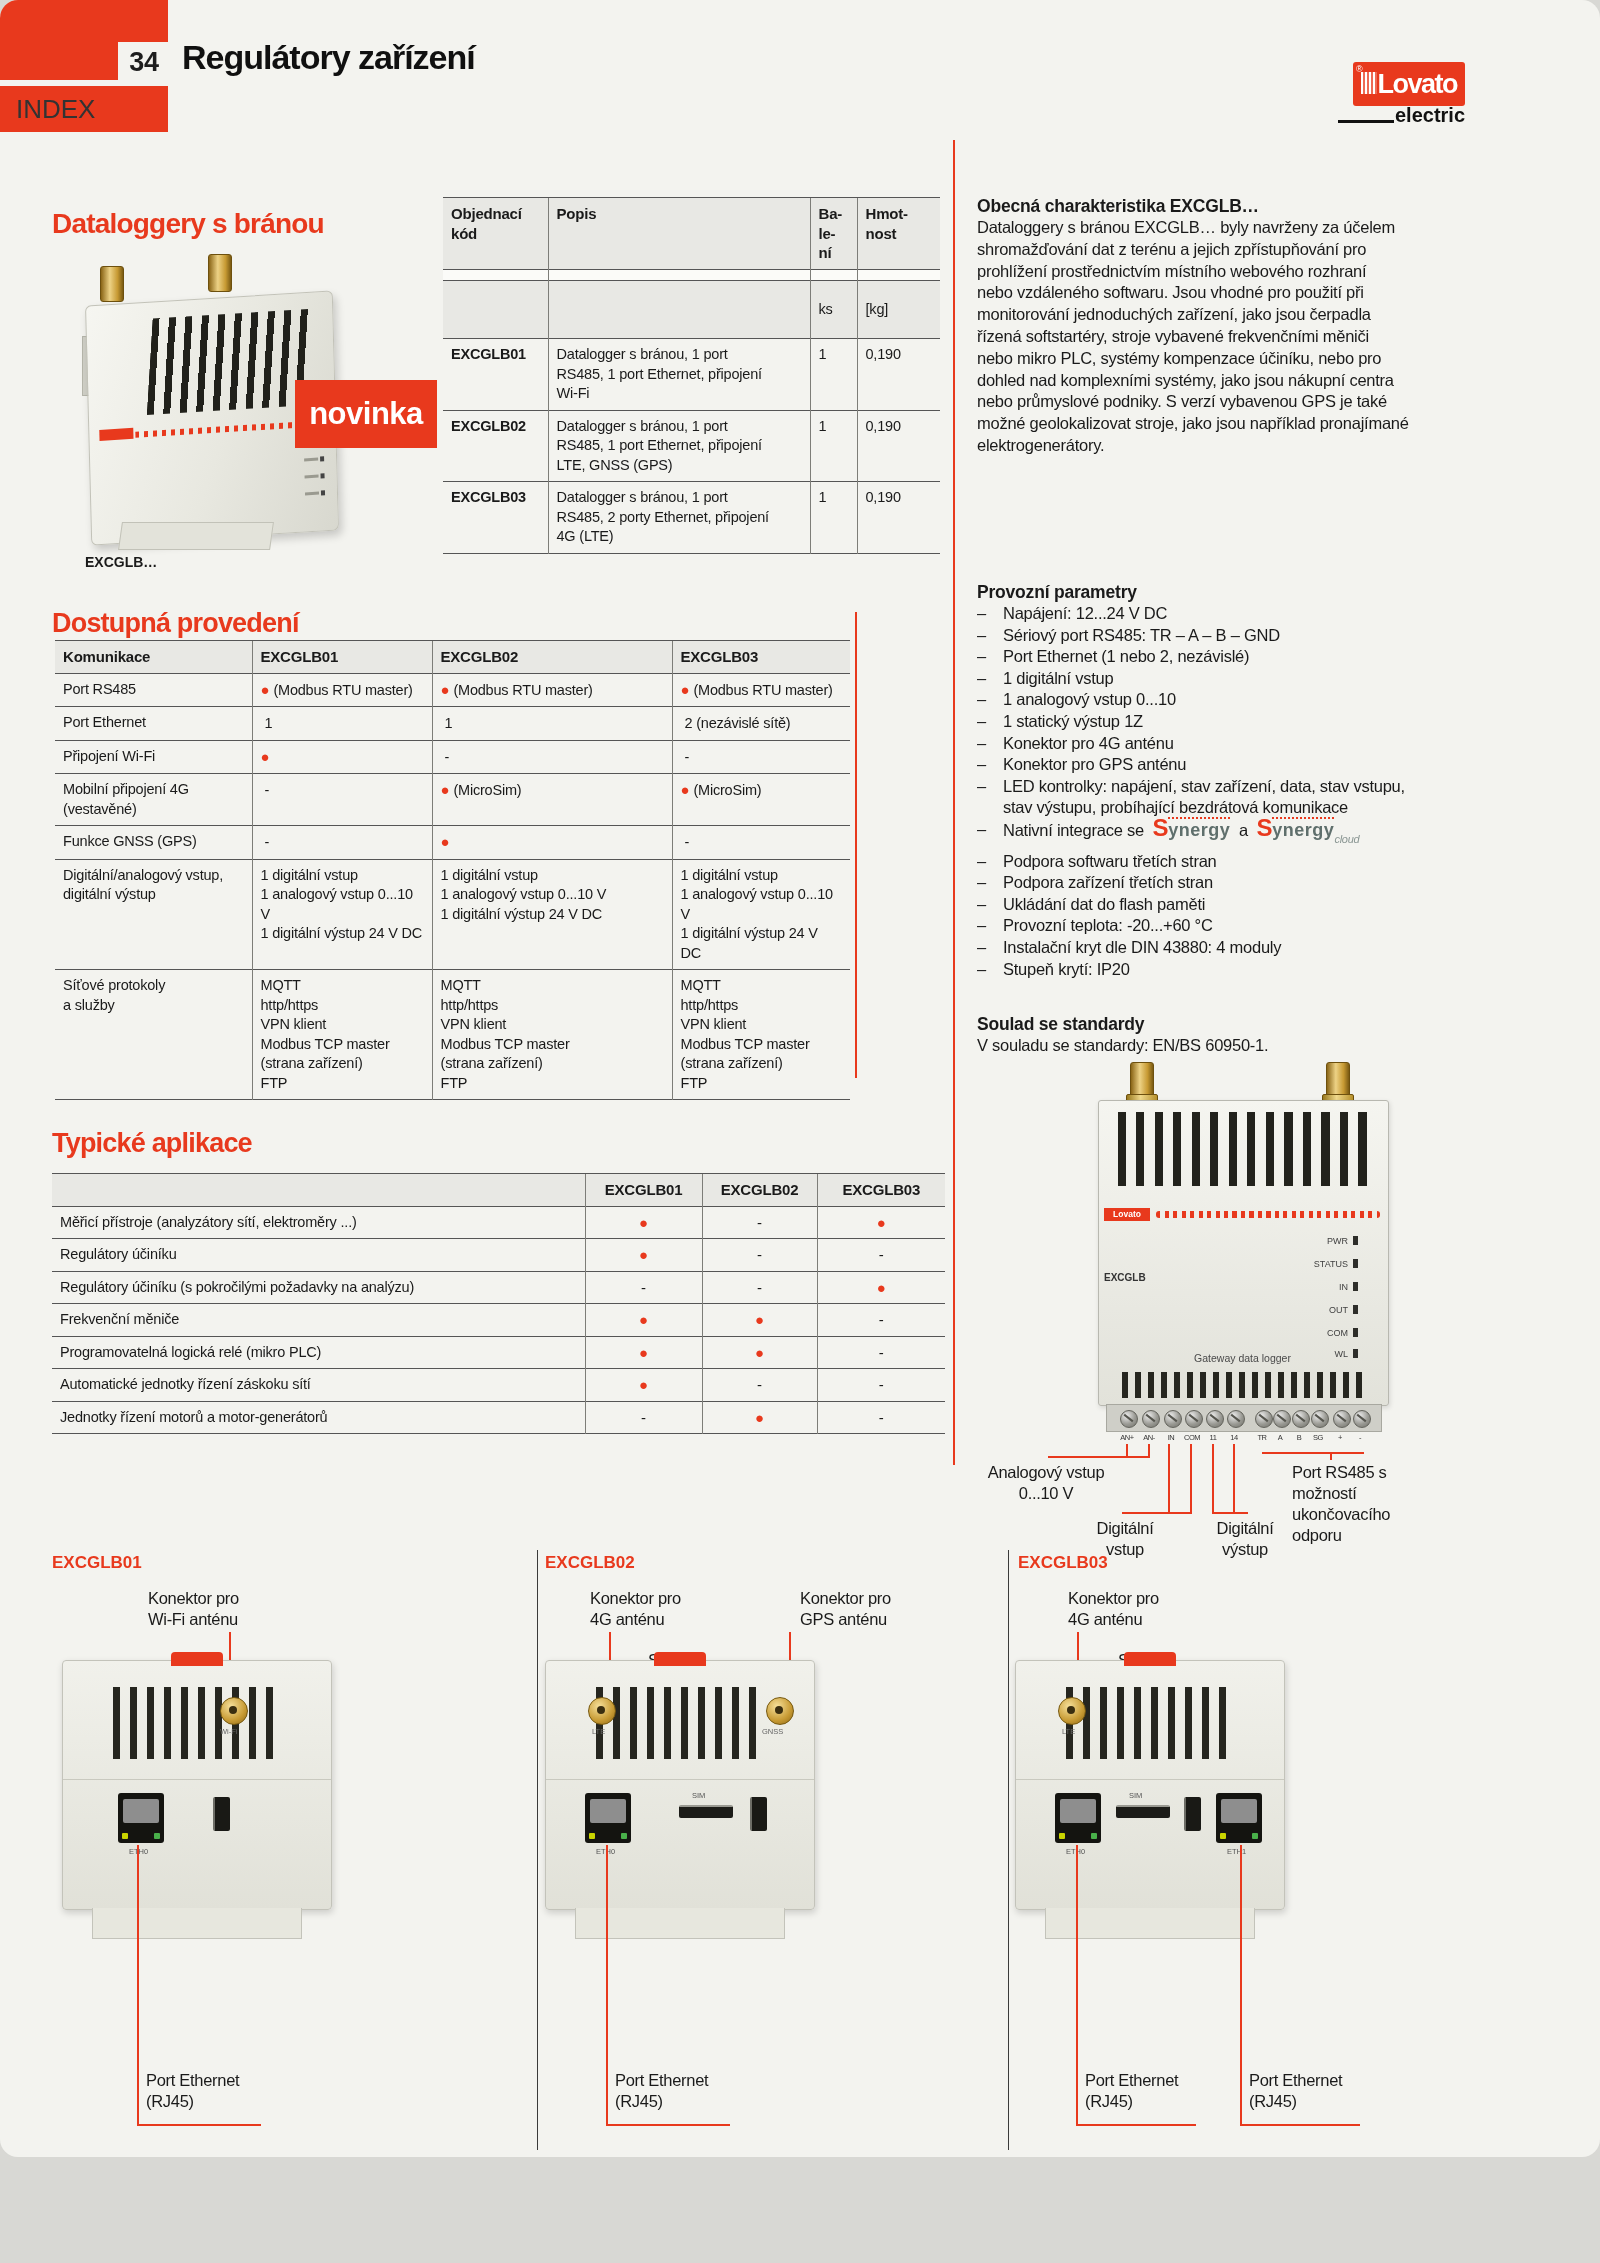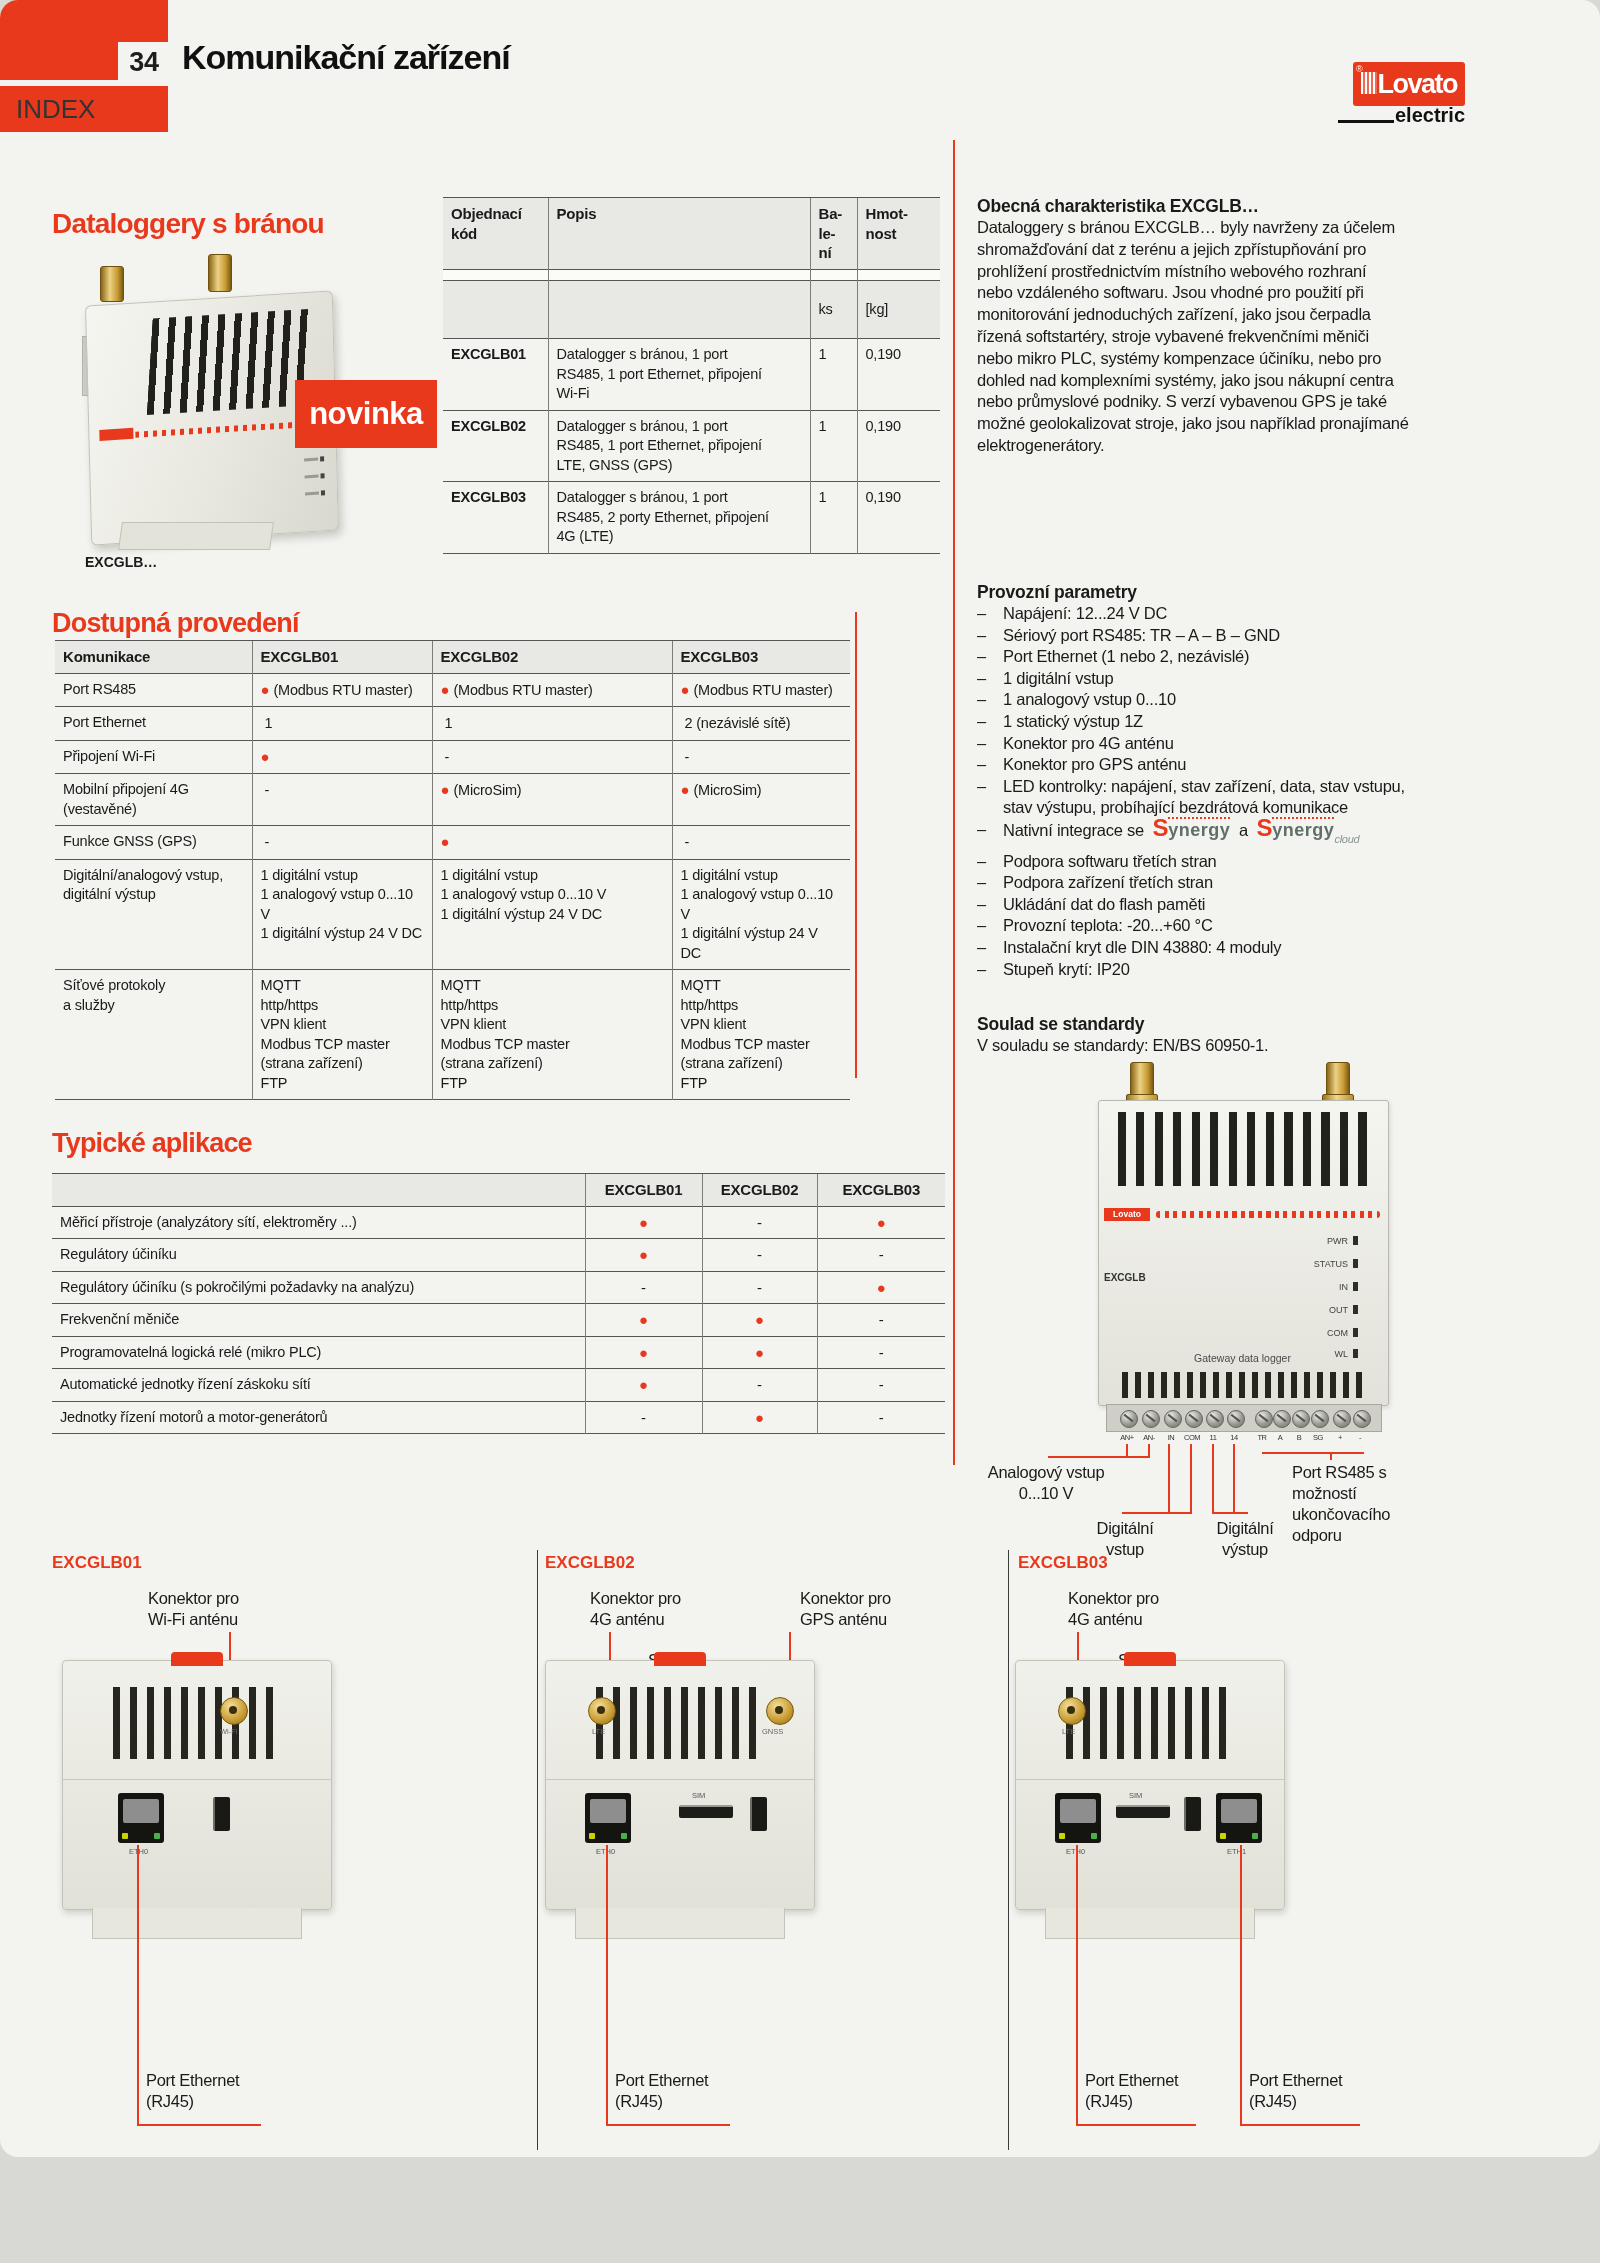--- a/index.html
+++ b/index.html
@@ -137,21 +137,21 @@
   .foot-page{left:71px;top:2188px;font-size:24px;font-weight:bold;color:#e8391d;letter-spacing:-0.5px;margin-left:22px;}
   .foot-note{left:726px;top:2182px;font-size:17px;line-height:26px;color:#111;}
 </style>
 </head>
 <body>
 
 <div class="page">
 
   <div class="abs hdr-block"></div>
   <div class="abs hdr-num">34</div>
-  <div class="abs hdr-title">Komunikační zařízení</div>
+  <div class="abs hdr-title">Regulátory zařízení</div>
   <div class="abs index-tab">INDEX</div>
 
   <div class="abs logo-box">
     <span class="logo-reg">®</span>
     <span class="logo-emblem"></span>
     <span class="logo-word">Lovato</span>
   </div>
   <div class="abs logo-underline"></div>
   <div class="abs logo-sub">electric</div>
 

